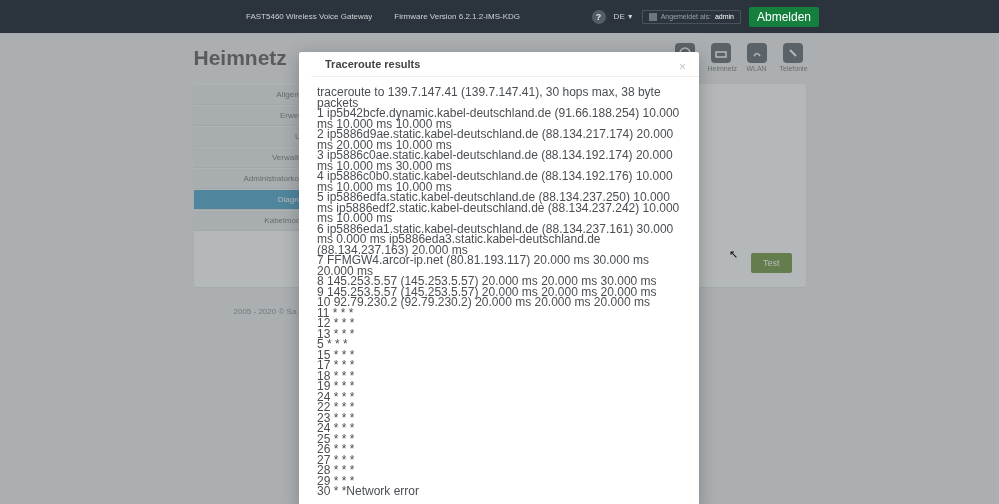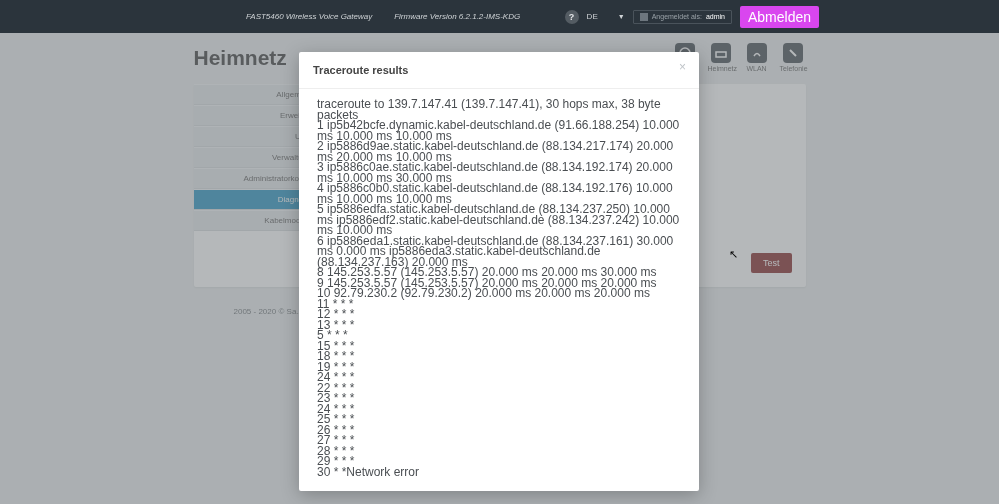--- a/index.html
+++ b/index.html
@@ -1,45 +1,45 @@
 <!DOCTYPE html>
 <html><head>
 <meta charset="utf-8">
 <style>
   html,body{margin:0;padding:0;width:999px;height:504px;font-family:Arial,Helvetica,sans-serif;background:#e9eced;overflow:hidden;}
   
   .topbar{height:33px;background:#2b343c;color:#cfd3d6;font-size:8px;display:flex;align-items:center;padding:0 16px;position:relative;z-index:5;}
-  .top-left{margin-left:230px;display:flex;gap:22px;font-style:italic;}
+  .top-left{margin-left:230px;display:flex;gap:22px;}
   .top-right{position:absolute;right:180px;display:flex;align-items:center;gap:8px;}
   .help-circ{width:14px;height:14px;border-radius:50%;background:#545c63;color:#e5e7e9;display:flex;align-items:center;justify-content:center;font-size:9px;font-weight:bold;}
-  .lang{display:flex;align-items:center;gap:20px;}
+  .lang{display:flex;align-items:center;gap:2px;}
   .chev{font-size:7px;}
   .loginbox{display:flex;align-items:center;gap:4px;border:1px solid #4a535b;padding:2px 6px;border-radius:1px;font-size:7px;color:#9aa2a8;}
   .loginbox .u{display:inline-block;width:8px;height:8px;background:#6d767e;}
-  .logout-btn{background:#d946ef;color:#fff;border:none;padding:3px 8px;font-size:14px;border-radius:2px;}
+  .logout-btn{background:#15803d;color:#fff;border:none;padding:3px 8px;font-size:12px;border-radius:2px;}
   
   .page{width:612px;margin:0 auto;position:relative;}
   .title-row{display:flex;align-items:center;justify-content:space-between;margin-top:10px;}
   h1{font-size:21px;font-weight:bold;color:#333;margin:0;}
   .tool-icons{display:flex;gap:10px;}
   .ticon{width:26px;text-align:center;font-size:7px;color:#555;}
   .ticon .box{width:20px;height:20px;margin:0 auto 2px;background:#3b434a;border-radius:4px;position:relative;}
   .ticon .box svg{position:absolute;top:3px;left:3px;}
   
   .card{background:#fff;margin-top:12px;border-radius:2px;box-shadow:0 1px 2px rgba(0,0,0,.08);display:flex;min-height:180px;}
   .sidebar{width:128px;}
   .sidebar .item{height:19px;line-height:19px;font-size:8px;color:#555;text-align:right;padding-right:10px;background:#e3e6e8;border-bottom:1px solid #d6d9db;border-top:1px solid #f2f4f5;}
   .sidebar .item.active{background:#1d8fbf;color:#fff;}
   .main{flex:1;padding:14px;}
-  .test-btn{float:right;background:#7f1d1d;color:#fff;border:none;padding:5px 12px;font-size:9px;border-radius:2px;margin-top:155px;}
+  .test-btn{float:right;background:#4d7c0f;color:#fff;border:none;padding:5px 12px;font-size:9px;border-radius:2px;margin-top:155px;}
   .footer{font-size:8px;color:#6a6f73;margin-top:20px;margin-left:40px;}
   
   .overlay{position:absolute;inset:0;background:rgba(120,125,130,.55);z-index:10;top:33px;}
   .modal{position:absolute;left:299px;top:52px;width:400px;background:#fff;z-index:20;box-shadow:0 4px 18px rgba(0,0,0,.25);border-radius:2px;}
-  .modal-head{padding:12px 14px;border-bottom:1px solid #eee;position:relative;}
+  .modal-head{padding:6px 14px;border-bottom:1px solid #eee;position:relative;margin-left:12px;}
   .modal-head h3{margin:0;font-size:11px;font-weight:bold;color:#444;}
   .close-x{position:absolute;right:10px;top:9px;width:13px;height:13px;color:#bfc4c8;font-size:12px;line-height:12px;text-align:center;cursor:pointer;}
   .modal-body{padding:10px 18px 14px;font-size:12px;line-height:10.5px;color:#4a4e52;}
   .trline{white-space:normal;}
   
   .cursor{position:absolute;left:729px;top:248px;z-index:30;font-size:11px;color:#000;pointer-events:none;}
 </style>
 </head>
 <body>
 
@@ -128,28 +128,30 @@
     <span class="close-x">×</span>
   </div>
   <div class="modal-body" id="tr-body">
       <div class="trline">traceroute to 139.7.147.41 (139.7.147.41), 30 hops max, 38 byte packets</div>
       <div class="trline">1 ip5b42bcfe.dynamic.kabel-deutschland.de (91.66.188.254) 10.000 ms 10.000 ms 10.000 ms</div>
       <div class="trline">2 ip5886d9ae.static.kabel-deutschland.de (88.134.217.174) 20.000 ms 20.000 ms 10.000 ms</div>
       <div class="trline">3 ip5886c0ae.static.kabel-deutschland.de (88.134.192.174) 20.000 ms 10.000 ms 30.000 ms</div>
       <div class="trline">4 ip5886c0b0.static.kabel-deutschland.de (88.134.192.176) 10.000 ms 10.000 ms 10.000 ms</div>
       <div class="trline">5 ip5886edfa.static.kabel-deutschland.de (88.134.237.250) 10.000 ms ip5886edf2.static.kabel-deutschland.de (88.134.237.242) 10.000 ms 10.000 ms</div>
       <div class="trline">6 ip5886eda1.static.kabel-deutschland.de (88.134.237.161) 30.000 ms 0.000 ms ip5886eda3.static.kabel-deutschland.de (88.134.237.163) 20.000 ms</div>
+      <div class="trline">7 FFMGW4.arcor-ip.net (80.81.193.117) 20.000 ms 30.000 ms 20.000 ms</div>
       <div class="trline">8 145.253.5.57 (145.253.5.57) 20.000 ms 20.000 ms 30.000 ms</div>
       <div class="trline">9 145.253.5.57 (145.253.5.57) 20.000 ms 20.000 ms 20.000 ms</div>
       <div class="trline">10 92.79.230.2 (92.79.230.2) 20.000 ms 20.000 ms 20.000 ms</div>
       <div class="trline">11 * * *</div>
       <div class="trline">12 * * *</div>
       <div class="trline">13 * * *</div>
       <div class="trline">5 * * *</div>
       <div class="trline">15 * * *</div>
+      <div class="trline">17 * * *</div>
       <div class="trline">18 * * *</div>
       <div class="trline">19 * * *</div>
       <div class="trline">24 * * *</div>
       <div class="trline">22 * * *</div>
       <div class="trline">23 * * *</div>
       <div class="trline">24 * * *</div>
       <div class="trline">25 * * *</div>
       <div class="trline">26 * * *</div>
       <div class="trline">27 * * *</div>
       <div class="trline">28 * * *</div>

